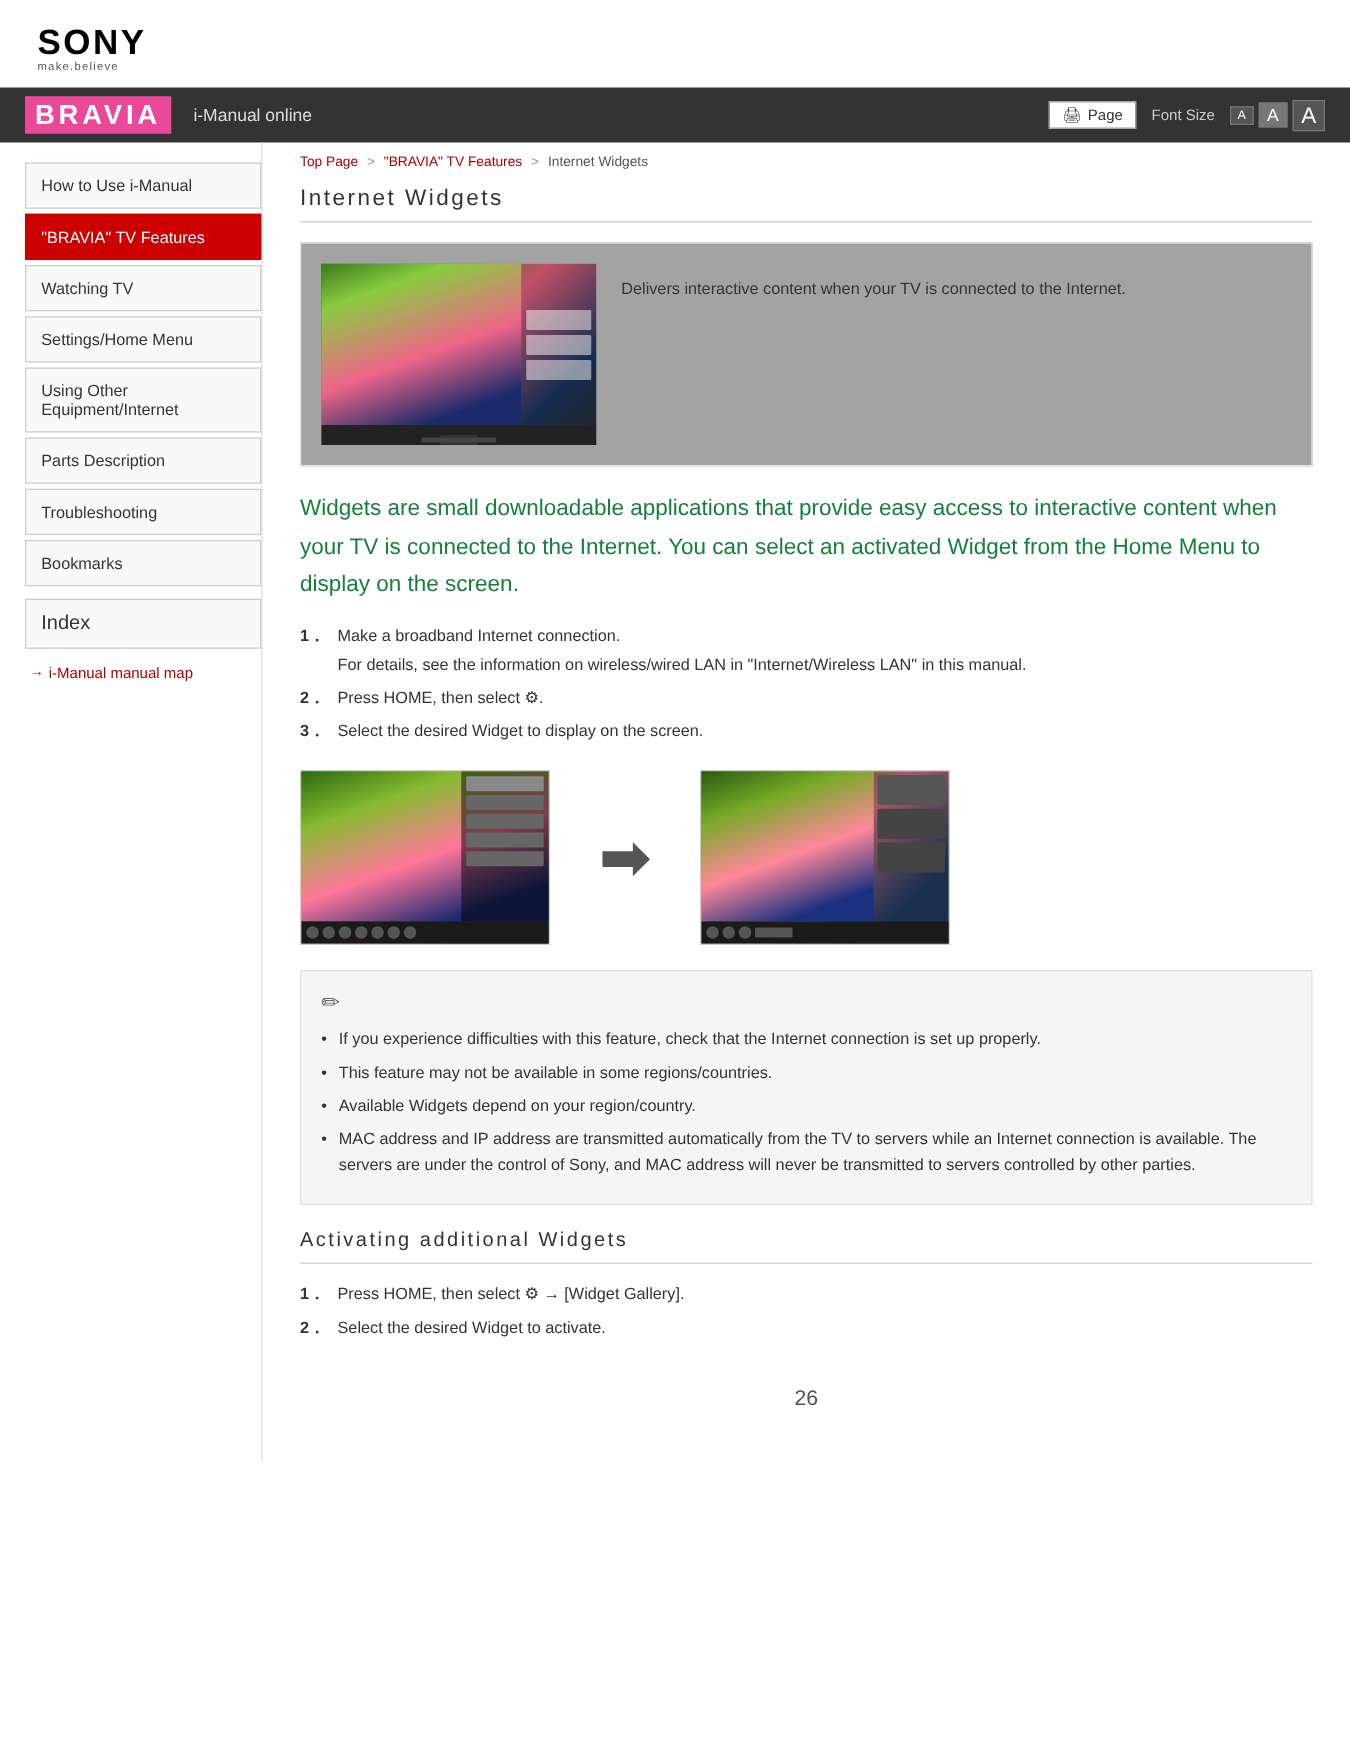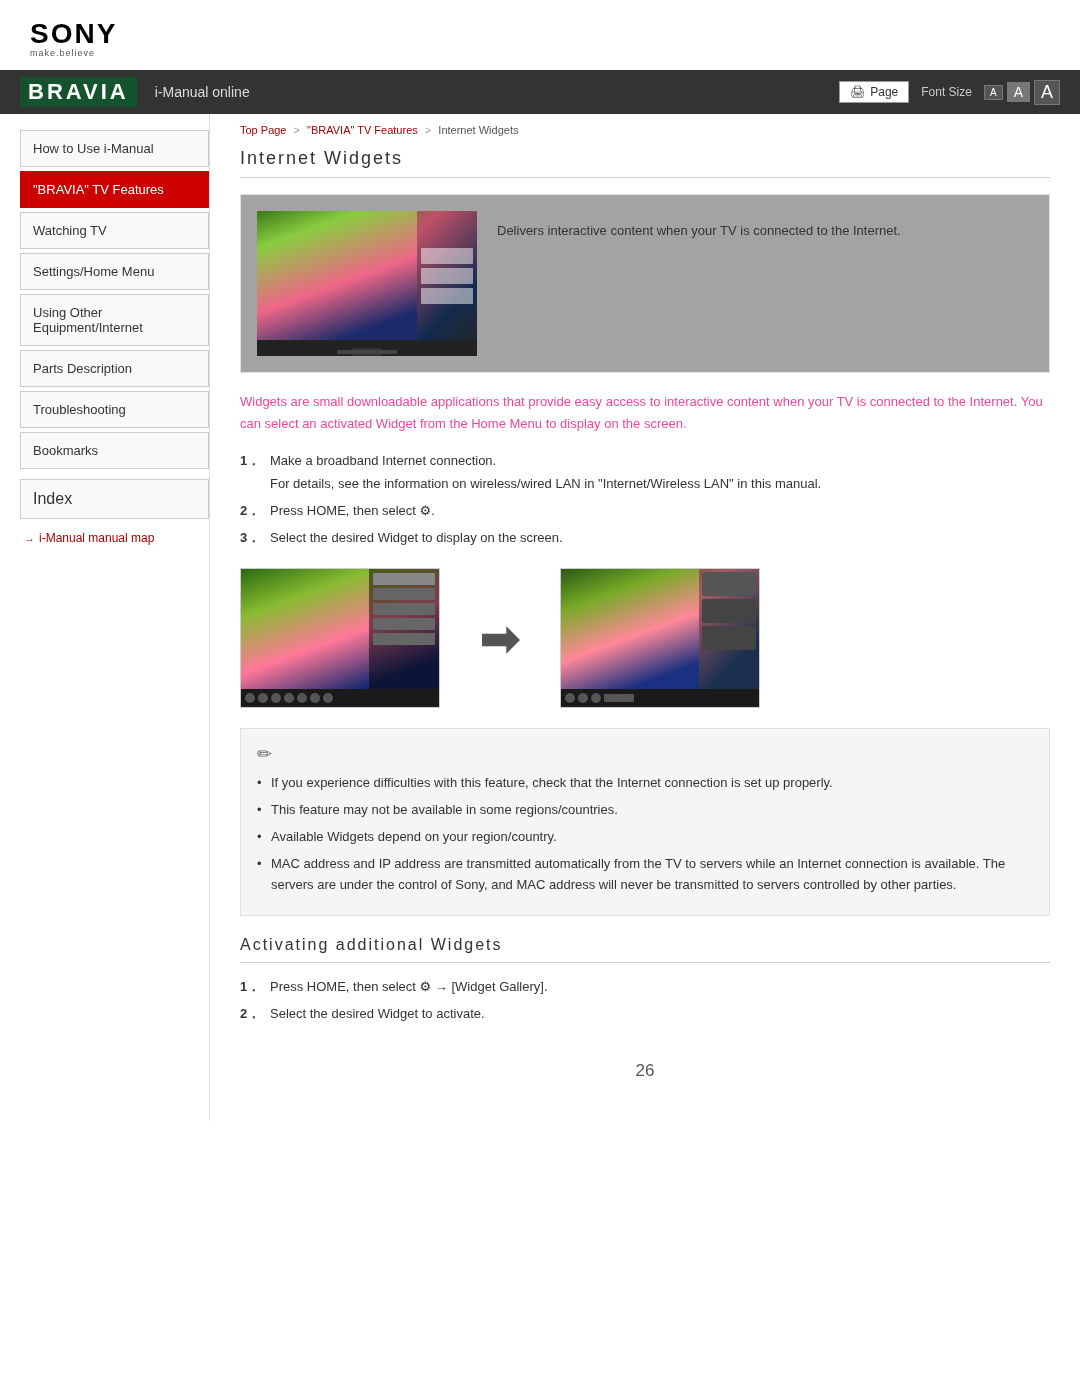--- a/index.html
+++ b/index.html
@@ -49,21 +49,21 @@
       display: flex;
       align-items: center;
       gap: 10px;
     }
     .bravia-logo {
       font-size: 22px;
       font-weight: 900;
       font-family: Arial Black, Arial, sans-serif;
       color: #fff;
       letter-spacing: 3px;
-      background: #14532d;
+      background: #ec4899;
       padding: 2px 8px;
     }
     .nav-title {
       color: #ddd;
       font-size: 14px;
       margin-left: 8px;
     }
     .nav-bar-right {
       display: flex;
       align-items: center;
@@ -229,22 +229,22 @@
     }
     .intro-text {
       font-size: 13px;
       color: #333;
       padding-top: 10px;
       line-height: 1.6;
     }
 
     
     .body-text {
-      font-size: 13px;
-      color: #ec4899;
+      font-size: 18px;
+      color: #15803d;
       line-height: 1.7;
       margin-bottom: 16px;
     }
 
     
     .steps-list {
       list-style: none;
       margin: 0 0 16px 0;
       padding: 0;
     }

